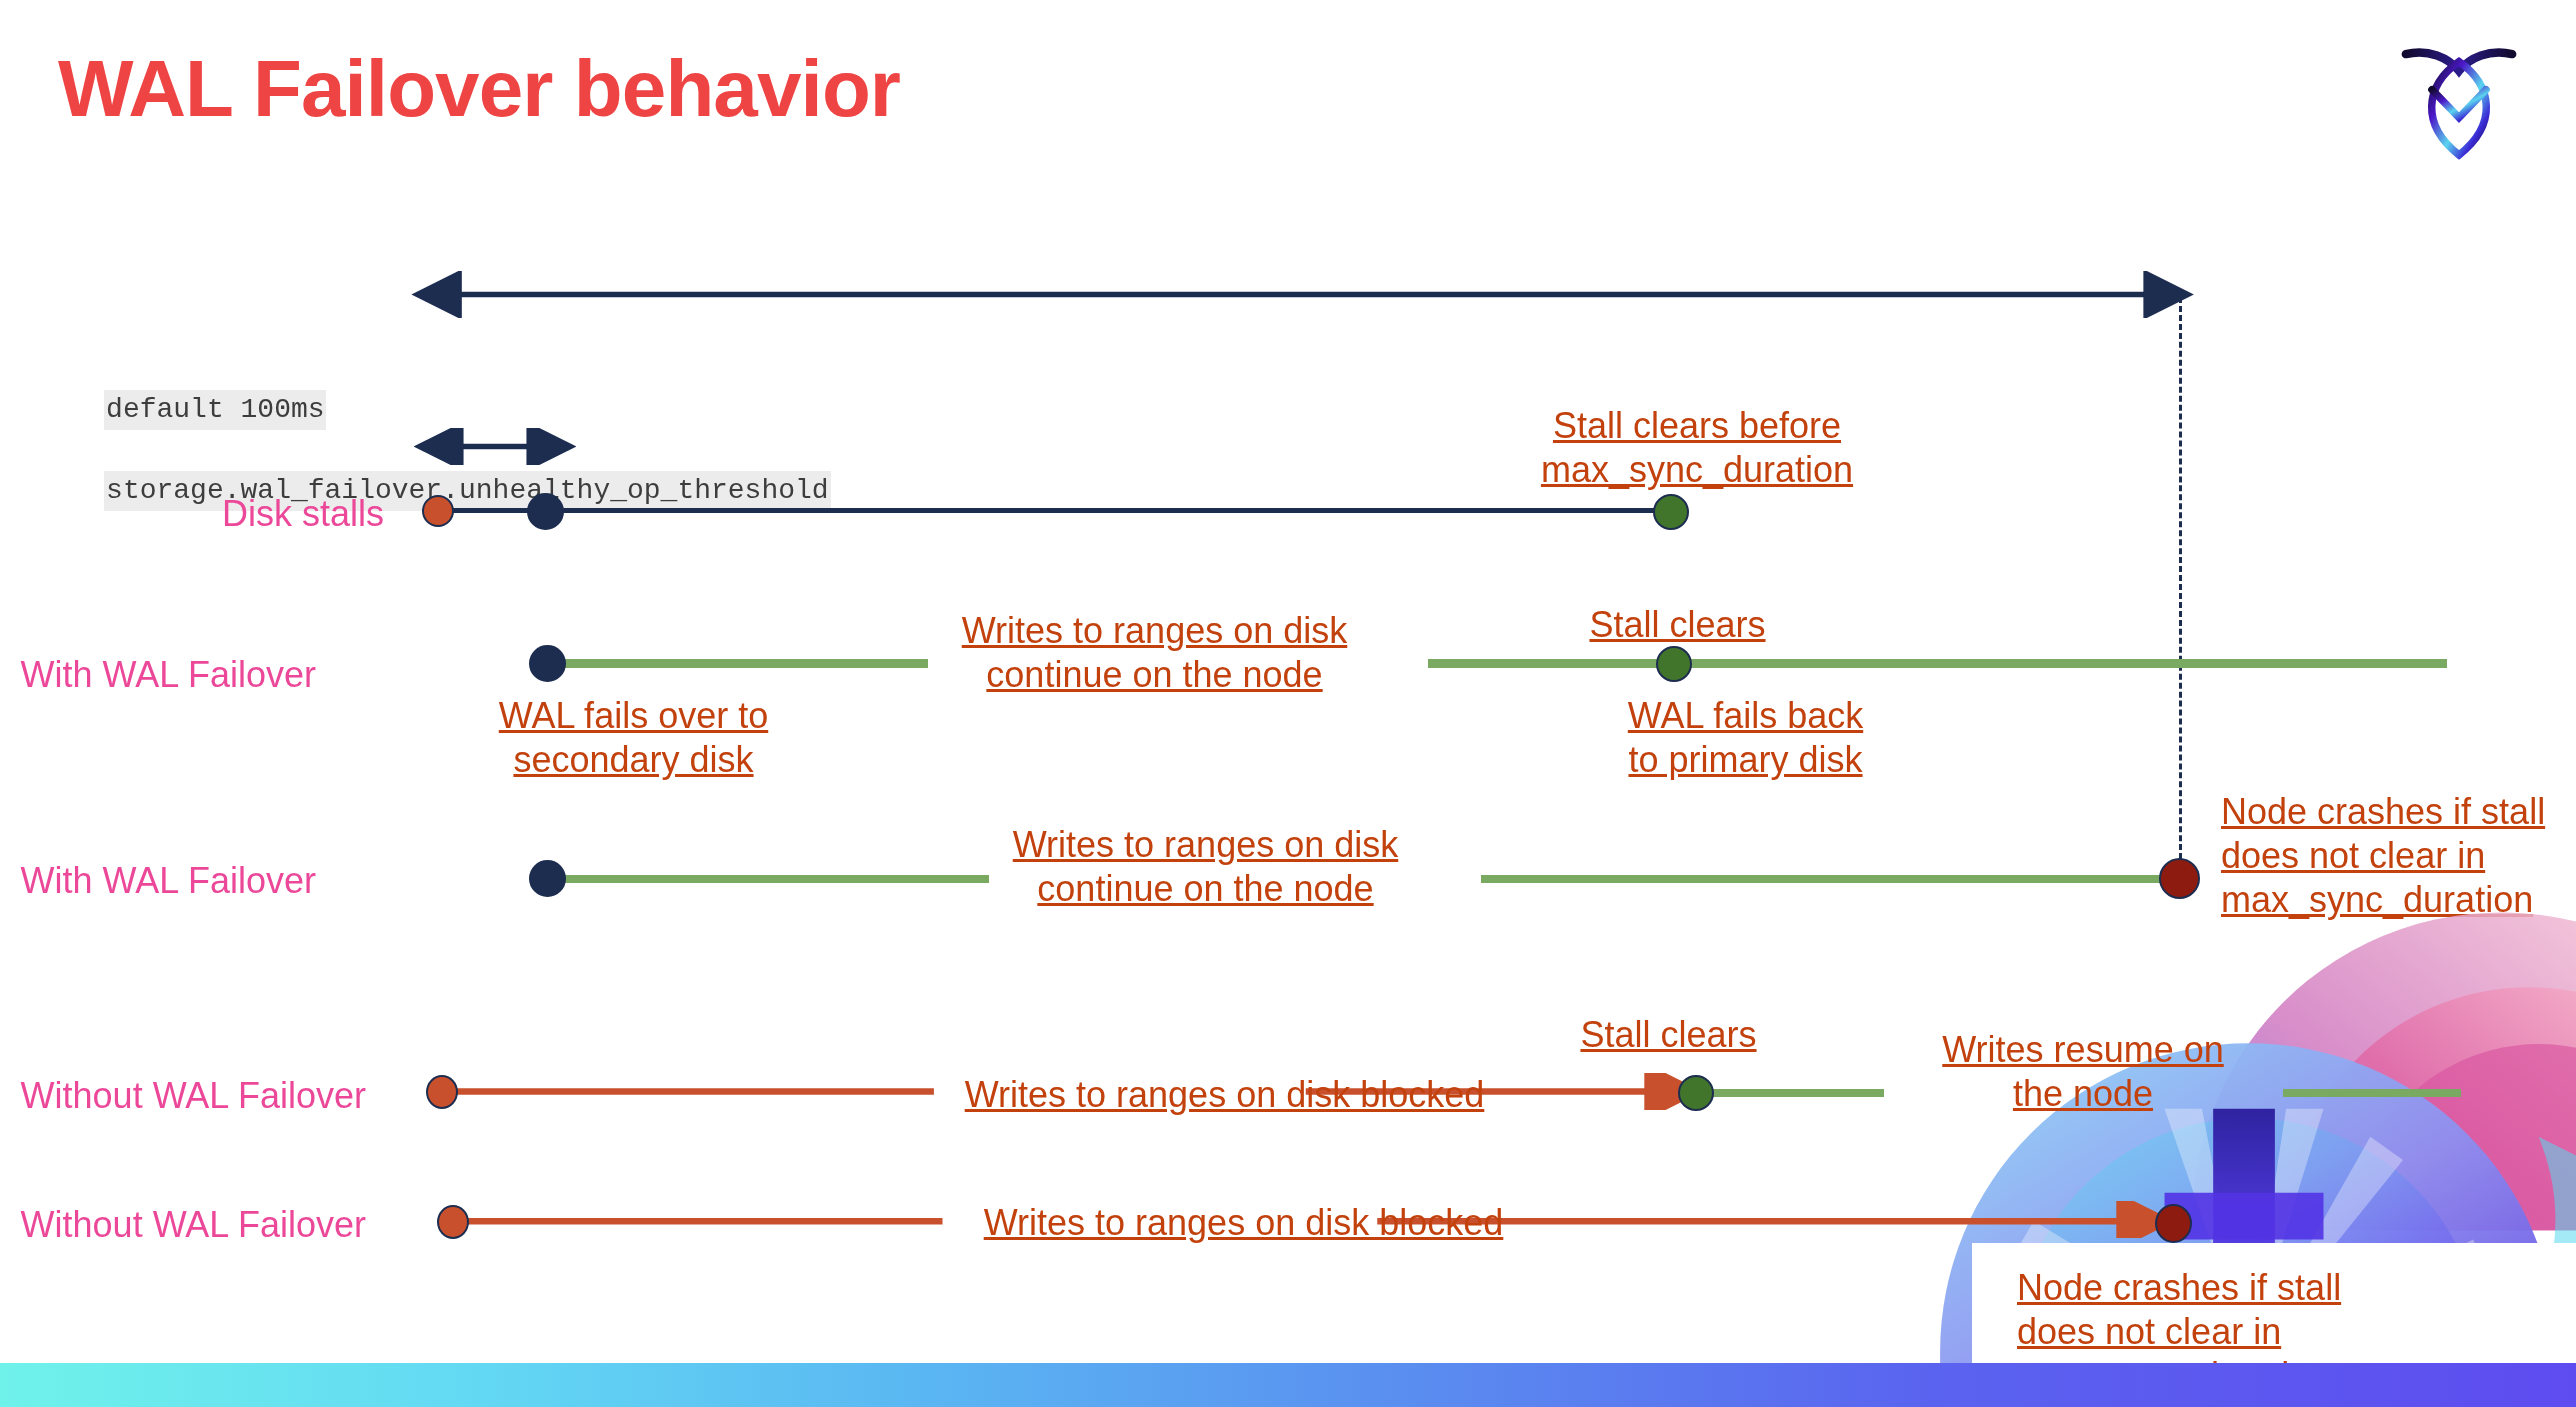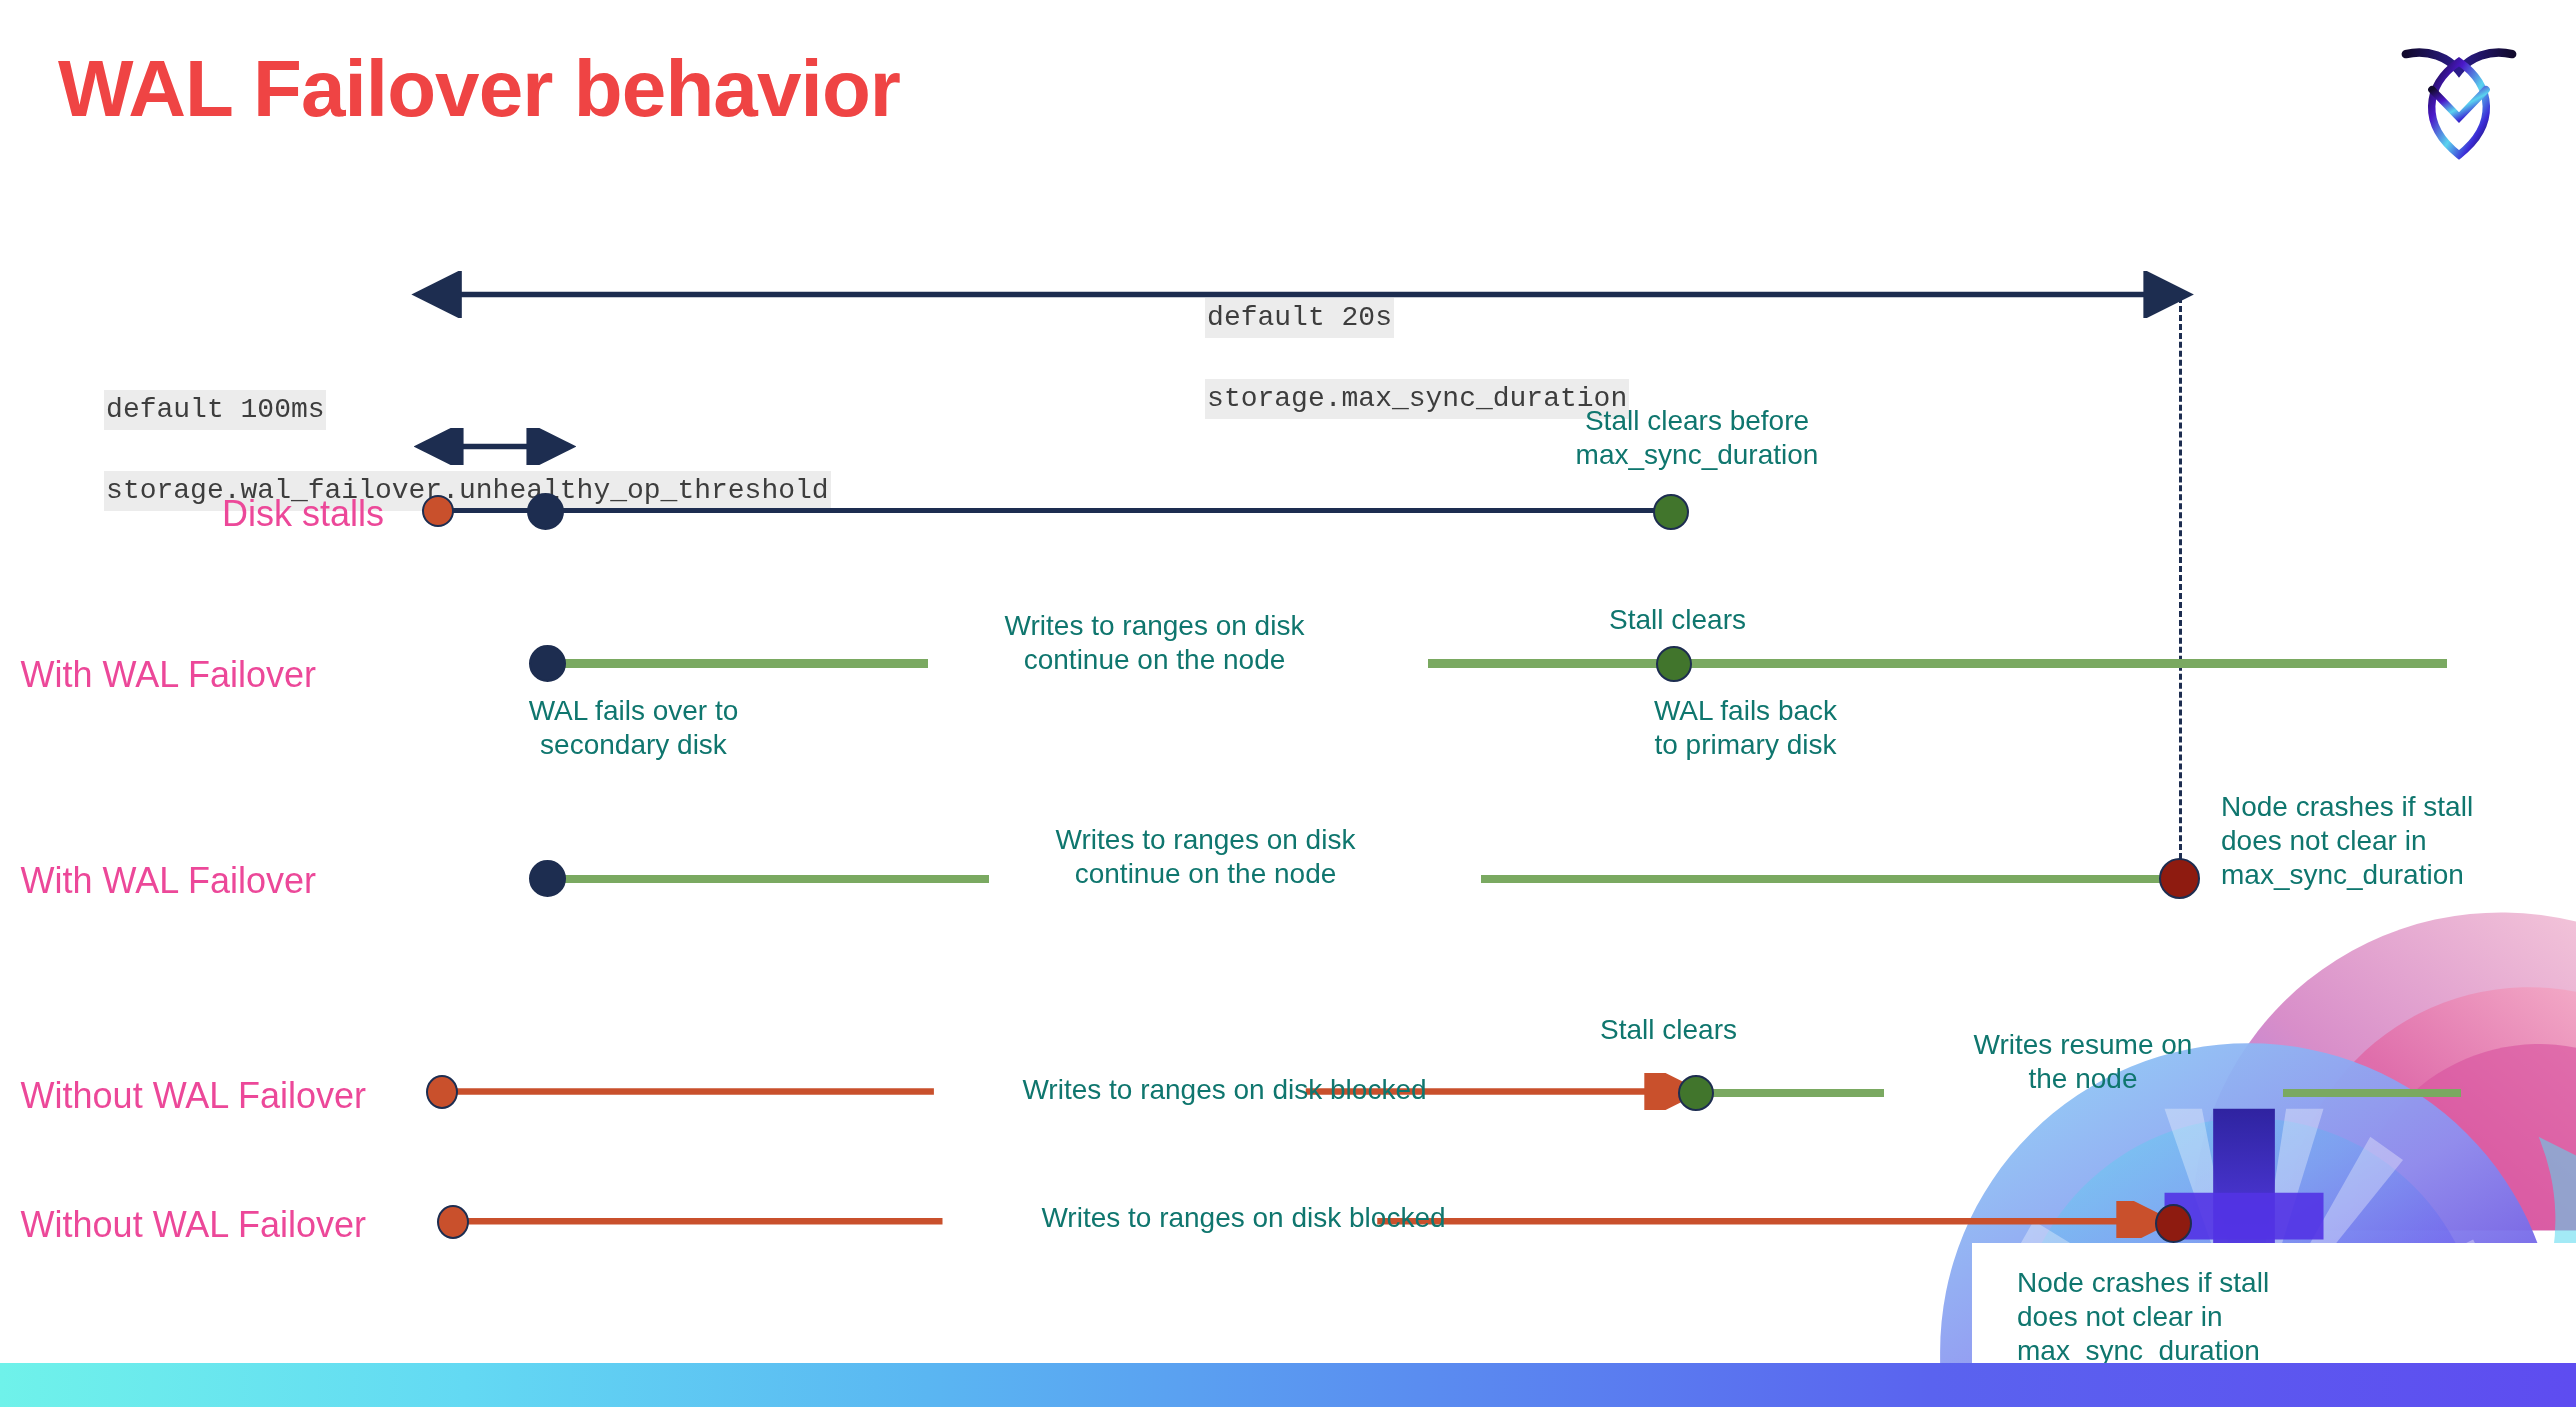--- a/index.html
+++ b/index.html
@@ -37,22 +37,22 @@
     position:absolute;left:1972px;top:1243px;width:604px;height:165px;
     background:#ffffff;
   }
 
   
   .lane-label{
     position:absolute;font-size:36px;color:#ec4899;white-space:nowrap;
     line-height:1.18;
   }
   .note{
-    position:absolute;font-size:28px;color:#0f766e;line-height:1.22;
-    text-align:center;white-space:pre-line;
+    position:absolute;font-size:36px;color:#c2410c;line-height:1.22;
+    text-align:center;white-space:pre-line;text-decoration:underline;
   }
   .note.left{text-align:left;}
   .code{
     position:absolute;font-family:"Liberation Mono", monospace;
     font-size:28px;color:#3d3d3d;line-height:1.45;white-space:pre;
   }
   .code span{background:#ececec;display:inline-block;padding:0 1.9px;}
   .hline{position:absolute;}
   .dot{
     position:absolute;border-radius:50%;
@@ -101,24 +101,20 @@
       <marker id="navyArrowR" markerWidth="9" markerHeight="9" refX="7" refY="4.5" orient="auto">
         <path d="M0,0 L9,4.5 L0,9 z" fill="#1d2d50"></path>
       </marker>
       <marker id="navyArrowL" markerWidth="9" markerHeight="9" refX="2" refY="4.5" orient="auto">
         <path d="M9,0 L0,4.5 L9,9 z" fill="#1d2d50"></path>
       </marker>
     </defs>
     <line x1="22" y1="25" x2="1905" y2="25" stroke="#1d2d50" stroke-width="6" marker-start="url(#navyArrowL)" marker-end="url(#navyArrowR)"></line>
   </svg>
 
-  <div class="code" style="left:1138px;top:257px;">
-    <span>default 20s</span><br>
-    <span>storage.max_sync_duration</span>
-  </div>
 
   <div class="dashed-v" style="left:2179px;top:297px;height:580px;"></div>
 
   <div class="code" style="left:37px;top:349px;">
     <span>default 100ms</span><br>
     <span>storage.wal_failover.unhealthy_op_threshold</span>
   </div>
 
   <svg class="hline" style="left:411px;top:428px;" width="168" height="37" viewBox="0 0 180 40">
     <line x1="14" y1="20" x2="166" y2="20" stroke="#1d2d50" stroke-width="6" marker-start="url(#navyArrowL)" marker-end="url(#navyArrowR)"></line>

